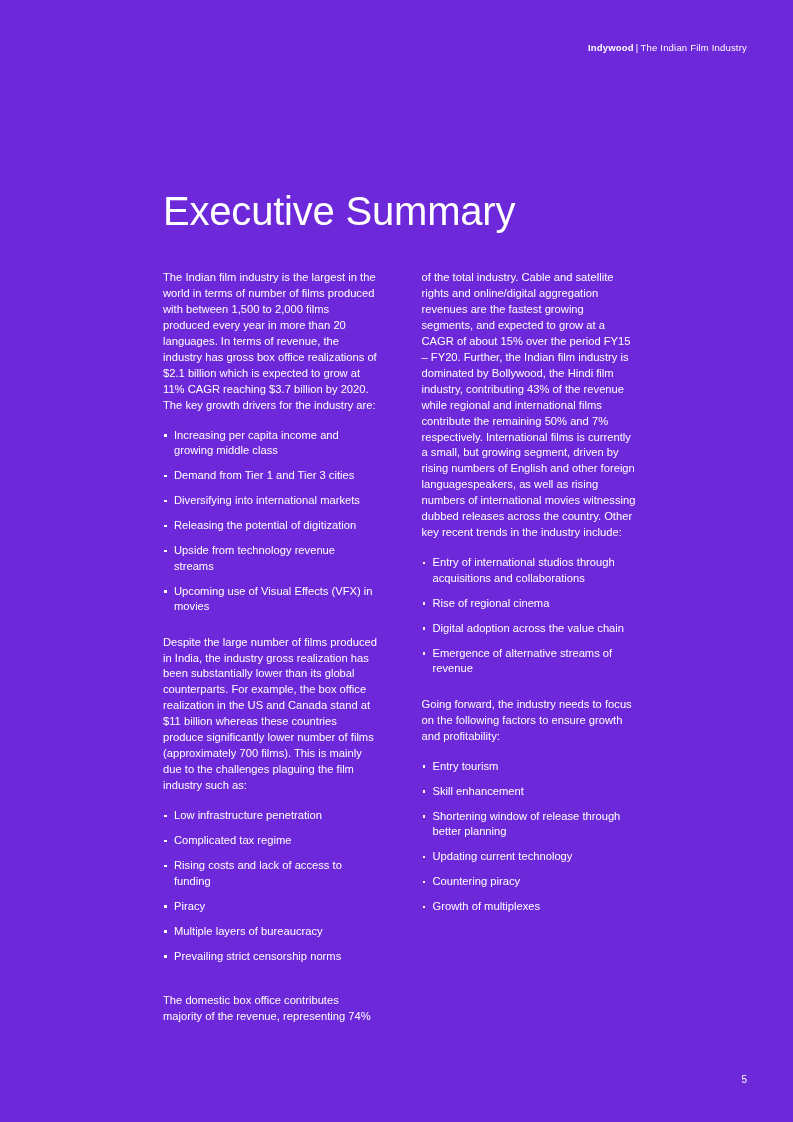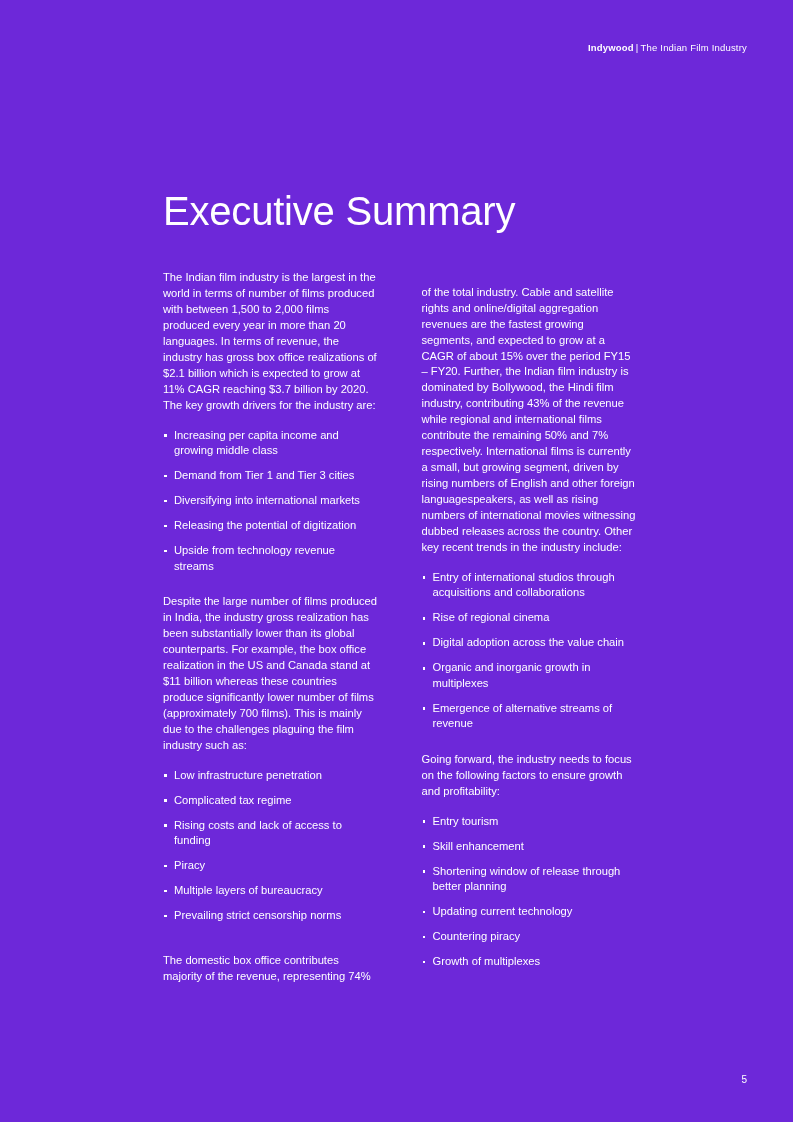--- a/index.html
+++ b/index.html
@@ -49,21 +49,21 @@
     letter-spacing: -0.005em;
     white-space: nowrap;
   }
   .columns {
     position: absolute;
     top: 270px;
     left: 163px;
     width: 473px;
     display: flex;
     gap: 44px;
-    align-items: center;
+    align-items: flex-start;
   }
   .col {
     width: 224px;
   }
   p.body-text {
     margin: 0 0 9px 0;
     font-size: 11.2px;
     line-height: 15.95px;
     color: #ffffff;
     text-align: left;
@@ -120,20 +120,21 @@
 
     <div class="col">
       <p class="body-text">The Indian film industry is the largest in the world in terms of number of films produced with between 1,500 to 2,000 films produced every year in more than 20 languages. In terms of revenue, the industry has gross box office realizations of $2.1 billion which is expected to grow at 11% CAGR reaching $3.7 billion by 2020. The key growth drivers for the industry are:</p>
       <div class="spacer-sm"></div>
       <ul class="bullets">
         <li>Increasing per capita income and growing middle class</li>
         <li>Demand from Tier 1 and Tier 3 cities</li>
         <li>Diversifying into international markets</li>
         <li>Releasing the potential of digitization</li>
         <li>Upside from technology revenue streams</li>
+        <li>Upcoming use of Visual Effects (VFX) in movies</li>
       </ul>
       <div class="spacer-md"></div>
       <p class="body-text">Despite the large number of films produced in India, the industry gross realization has been substantially lower than its global counterparts. For example, the box office realization in the US and Canada stand at $11 billion whereas these countries produce significantly lower number of films (approximately 700 films). This is mainly due to the challenges plaguing the film industry such as:</p>
       <div class="spacer-sm"></div>
       <ul class="bullets">
         <li>Low infrastructure penetration</li>
         <li>Complicated tax regime</li>
         <li>Rising costs and lack of access to funding</li>
         <li>Piracy</li>
         <li>Multiple layers of bureaucracy</li>
@@ -143,21 +144,20 @@
       <p class="body-text">The domestic box office contributes majority of the revenue, representing 74%</p>
     </div>
 
     <div class="col">
       <p class="body-text">of the total industry. Cable and satellite rights and online/digital aggregation revenues are the fastest growing segments, and expected to grow at a CAGR of about 15% over the period FY15 – FY20. Further, the Indian film industry is dominated by Bollywood, the Hindi film industry, contributing 43% of the revenue while regional and international films contribute the remaining 50% and 7% respectively. International films is currently a small, but growing segment, driven by rising numbers of English and other foreign languagespeakers, as well as rising numbers of international movies witnessing dubbed releases across the country. Other key recent trends in the industry include:</p>
       <div class="spacer-sm"></div>
       <ul class="bullets">
         <li>Entry of international studios through acquisitions and collaborations</li>
         <li>Rise of regional cinema</li>
         <li>Digital adoption across the value chain</li>
-        <li>Organic and inorganic growth in multiplexes</li>
         <li>Emergence of alternative streams of revenue</li>
       </ul>
       <div class="spacer-md"></div>
       <p class="body-text">Going forward, the industry needs to focus on the following factors to ensure growth and profitability:</p>
       <div class="spacer-sm"></div>
       <ul class="bullets">
         <li>Entry tourism</li>
         <li>Skill enhancement</li>
         <li>Shortening window of release through better planning</li>
         <li>Updating current technology</li>

